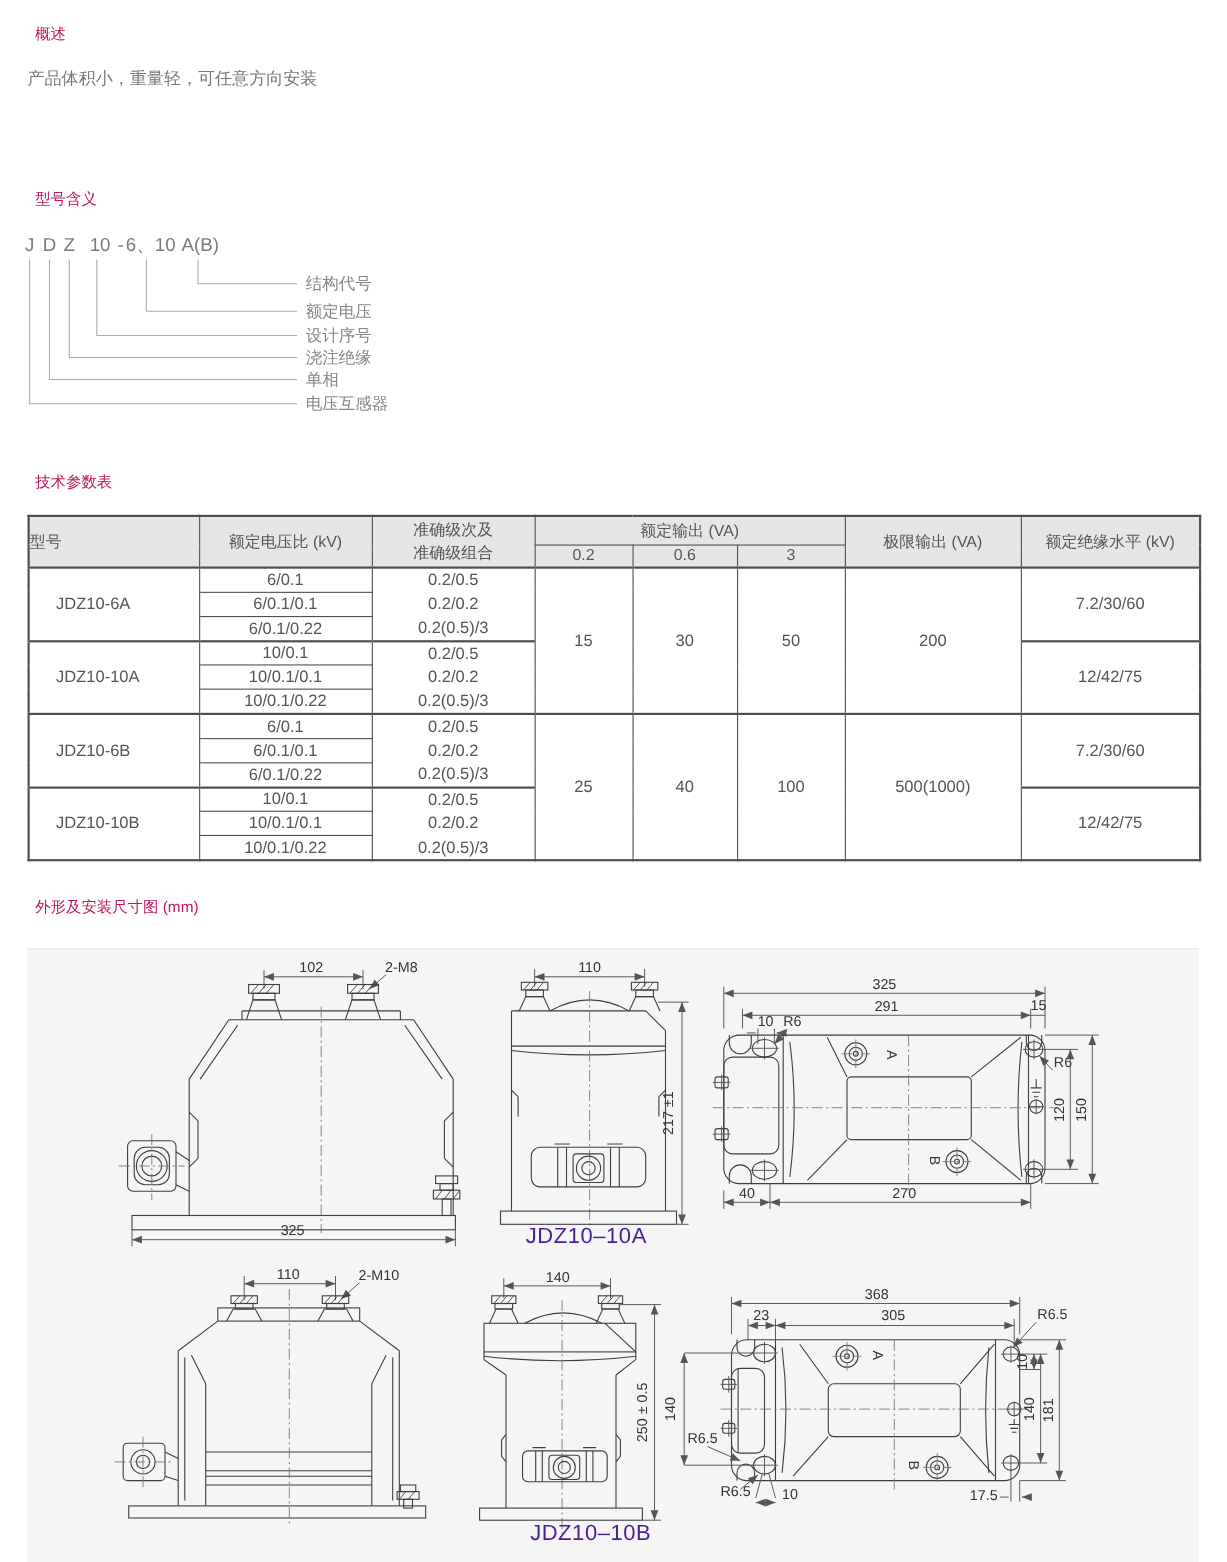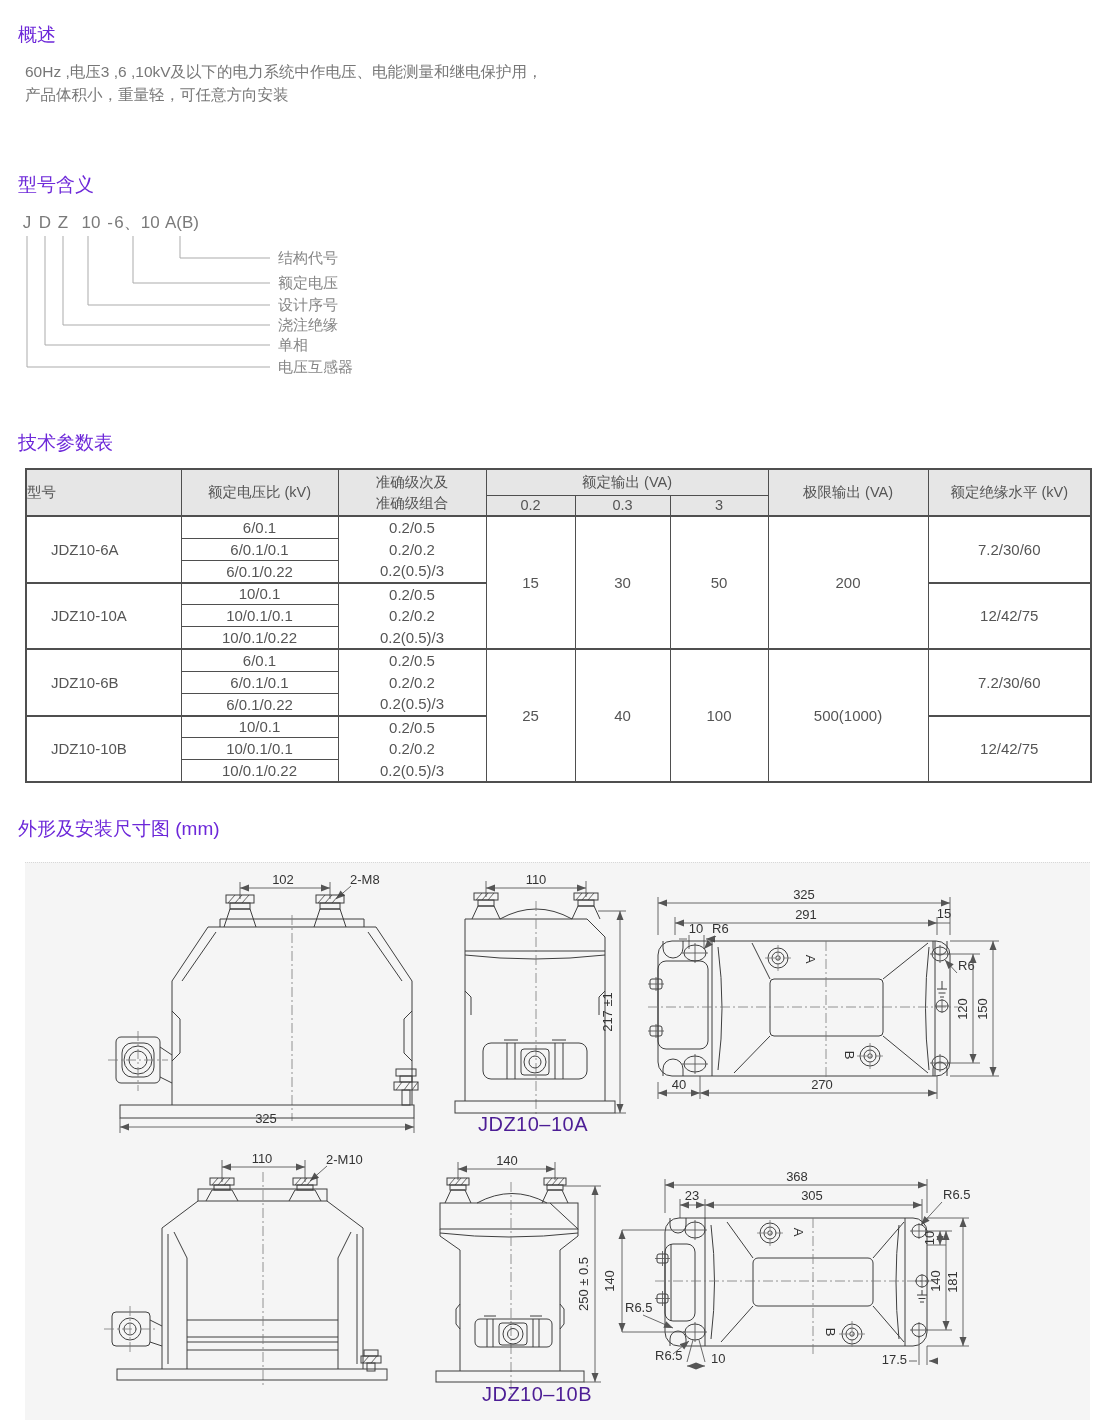--- a/index.html
+++ b/index.html
@@ -1,17 +1,17 @@
 <!DOCTYPE html>
 <html><head>
 <meta charset="utf-8">
 <style>
   html,body{margin:0;padding:0;background:#fff;font-family:"Liberation Sans",sans-serif;}
   .page{position:relative;width:1115px;height:1420px;background:#fff;overflow:hidden;}
-  h2.sec{position:absolute;left:18px;margin:0;font-size:19px;font-weight:400;color:#6d28d9;}
+  h2.sec{position:absolute;left:32px;margin:0;font-size:14px;font-weight:400;color:#be185d;}
   .para{position:absolute;left:25px;top:60px;font-size:15.5px;line-height:23px;color:#777;}
   
   .mm{position:absolute;left:15px;top:206px;}
   .mm text{font-family:"Liberation Sans",sans-serif;}
   .mm .code{font-size:17px;fill:#7a7a7a;text-anchor:middle;}
   .mm .lbl{font-size:15px;fill:#868686;text-anchor:start;}
   .mm .mln{fill:none;stroke:#ababab;stroke-width:1;}
   
   table.spec{position:absolute;left:25px;top:468px;width:1065px;border-collapse:collapse;table-layout:fixed;color:#555;text-align:center;border:2px solid #4f4f4f;}
   .spec th,.spec td{border:1px solid #4f4f4f;font-weight:400;padding:0;}
@@ -38,21 +38,20 @@
   text.de{font-size:13px;fill:#333;text-anchor:end;font-family:"Liberation Sans",sans-serif;}
   .cap{position:absolute;width:220px;text-align:center;font-size:20px;color:#4c1d95;letter-spacing:.5px;}
 </style>
 </head>
 <body>
 
 <div class="page">
 
   <h2 class="sec" style="top:22px">概述</h2>
   <div class="para">
-    <div>60Hz ,电压3 ,6 ,10kV及以下的电力系统中作电压、电能测量和继电保护用，</div>
     <div>产品体积小，重量轻，可任意方向安装</div>
   </div>
 
   <h2 class="sec" style="top:172px">型号含义</h2>
 
   <svg class="mm" width="460" height="185" viewBox="0 0 460 185">
     <text class="code" x="12" y="22">J</text>
     <text class="code" x="30" y="22">D</text>
     <text class="code" x="48" y="22">Z</text>
     <text class="code" x="76" y="22">10</text>
@@ -90,21 +89,21 @@
         <th rowspan="2" class="acch">
           <div>准确级次及</div>
           <div>准确级组合</div>
         </th>
         <th colspan="3">额定输出 (VA)</th>
         <th rowspan="2">极限输出 (VA)</th>
         <th rowspan="2">额定绝缘水平 (kV)</th>
       </tr>
       <tr class="h2">
         <th>0.2</th>
-        <th>0.3</th>
+        <th>0.6</th>
         <th>3</th>
       </tr>
     </thead>
     <tbody>
       <tr class="gs">
         <td class="model" rowspan="3">JDZ10-6A</td>
         <td>6/0.1</td>
         <td class="acc" rowspan="3">
           <div>0.2/0.5</div>
           <div>0.2/0.2</div>

